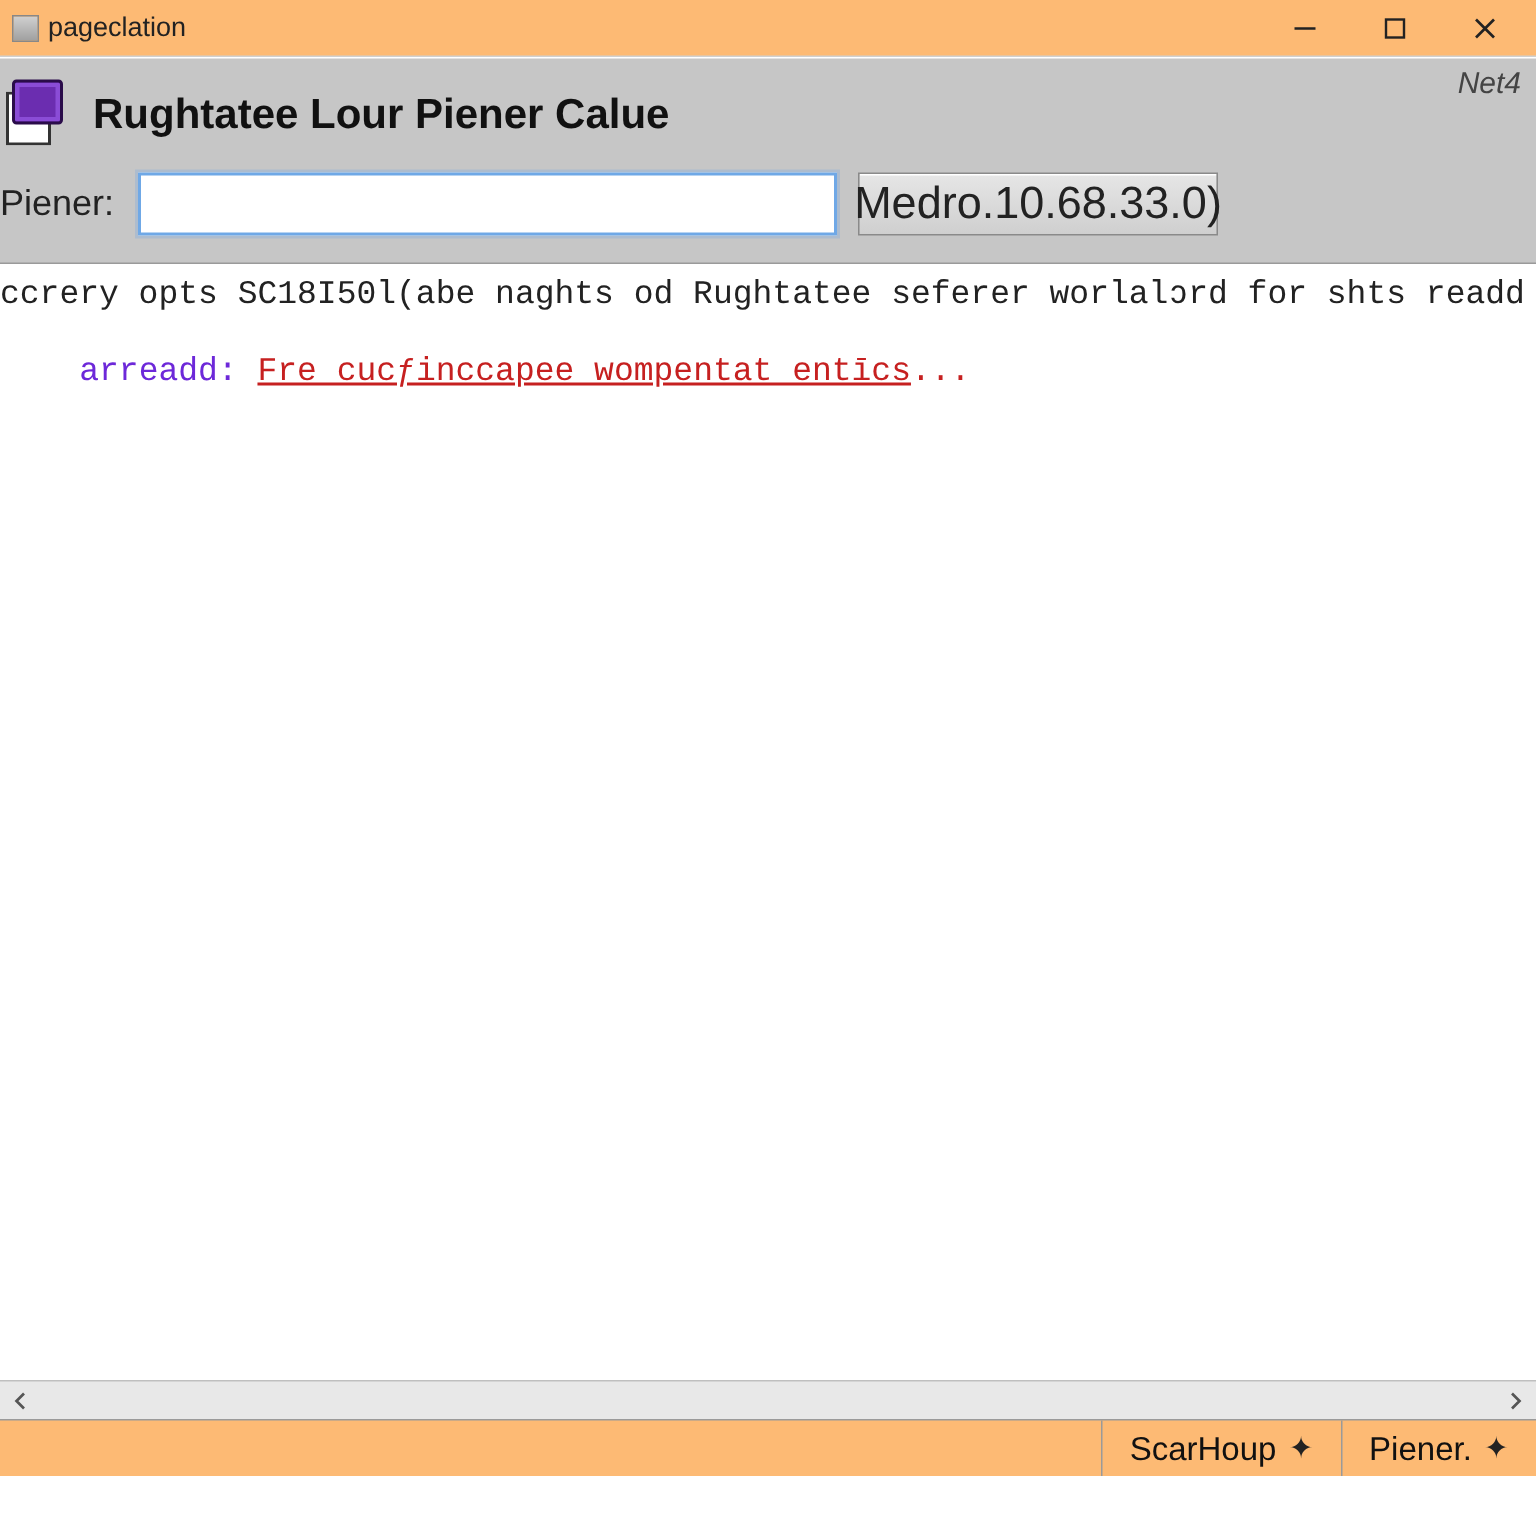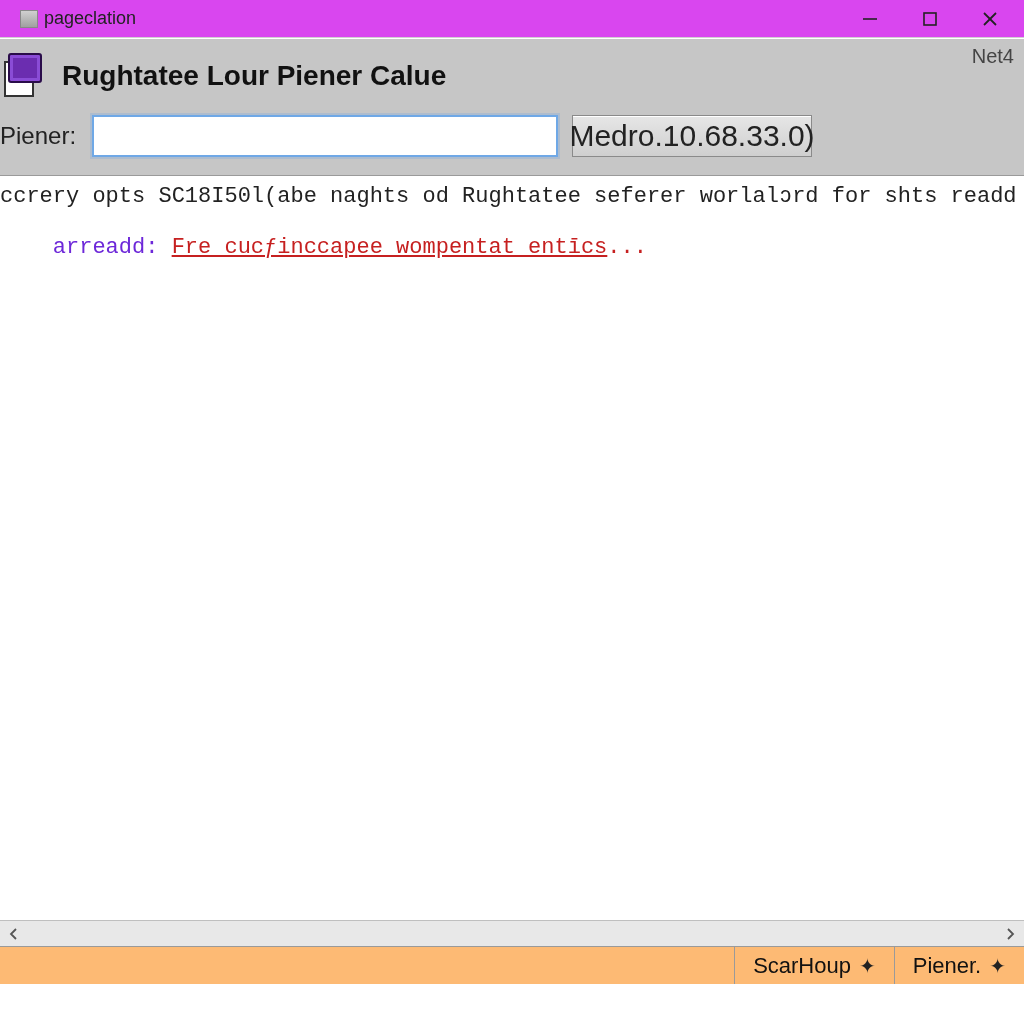--- a/index.html
+++ b/index.html
@@ -1,25 +1,25 @@
 <!DOCTYPE html>
 <html><head>
 <meta charset="utf-8">
 <style>
 * { box-sizing: border-box; margin: 0; padding: 0; }
 html, body { width: 1024px; height: 1024px; overflow: hidden; font-family: "Segoe UI", Tahoma, sans-serif; background: #fff; }
 
 
 .titlebar {
   height: 38px;
-  background: #d946ef;
+  background: #fdba74;
   border-bottom: 1px solid #d0d0d0;
   display: flex;
   align-items: center;
-  padding: 0 4px 0 20px;
+  padding: 0 4px 0 8px;
   font-size: 18px;
   color: #222;
 }
 .titlebar .app-icon {
   width: 18px; height: 18px;
   margin-right: 6px;
   display: inline-block;
   background: linear-gradient(#d0d0d0,#a0a0a0);
   border: 1px solid #888;
 }
@@ -69,20 +69,21 @@
 .page-title {
   font-size: 28px;
   font-weight: 700;
   color: #111;
 }
 .net-label {
   position: absolute;
   right: 10px; top: 6px;
   font-size: 20px;
   color: #444;
+  font-style: italic;
 }
 
 .header-row2 {
   display: flex;
   align-items: center;
   padding: 10px 10px 18px 0;
   gap: 14px;
 }
 .senter-label {
   font-size: 24px;

